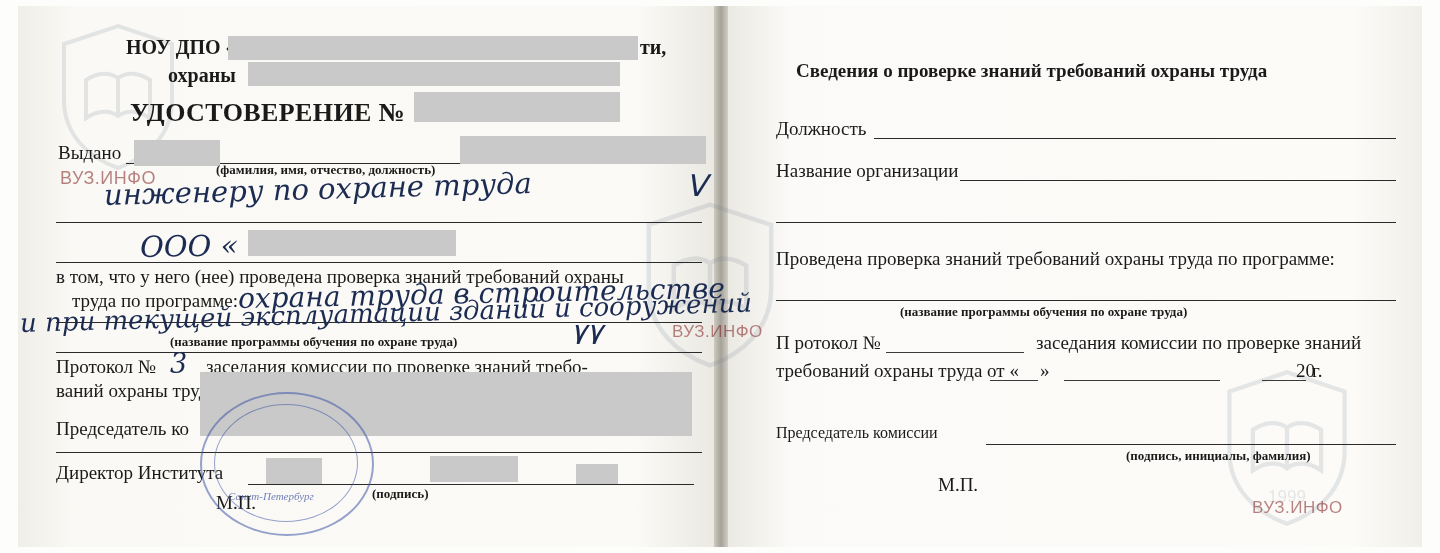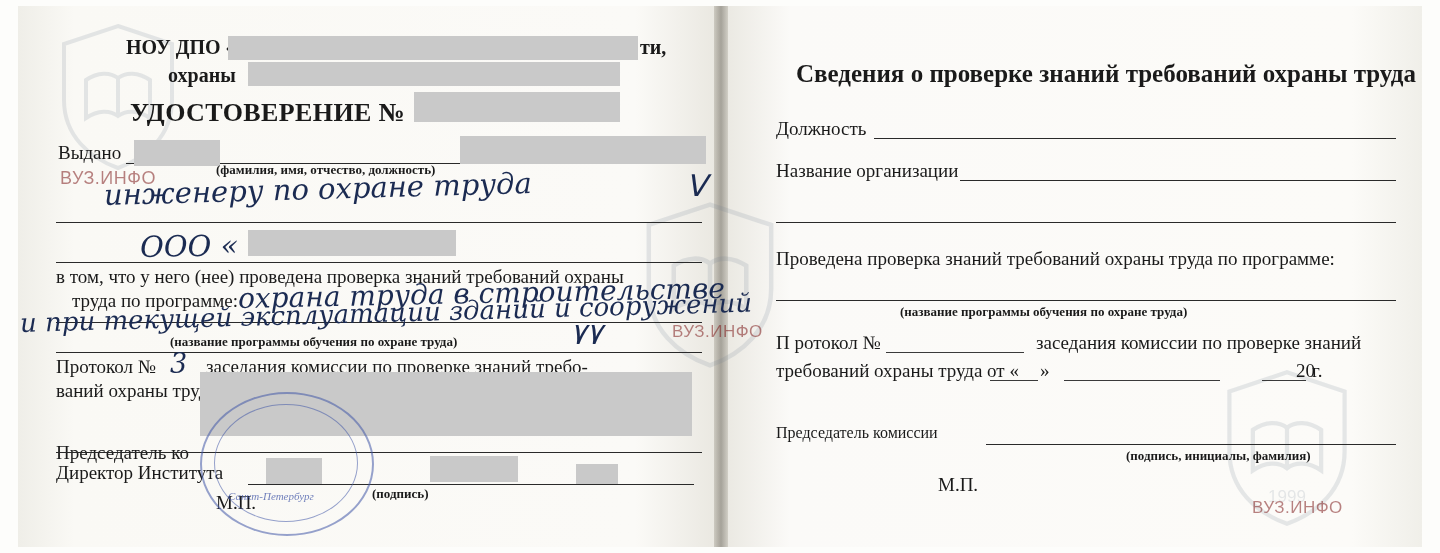--- a/index.html
+++ b/index.html
@@ -101,21 +101,21 @@
     white-space: nowrap;
   }
 
   .title-left {
     font-weight: 700;
     font-size: 26px;
     letter-spacing: .4px;
   }
   .hdr-right {
     font-weight: 700;
-    font-size: 25px;
+    font-size: 19px;
   }
 </style>
 </head>
 <body>
 
 <div id="page">
 
   <div class="spread"></div>
   <div class="page-left"></div>
   <div class="page-right"></div>
@@ -182,21 +182,21 @@
   <div class="t small" style="left:170px; top:334px; font-weight:700;">(название программы обучения по охране труда)</div>
   <div class="line" style="left:56px; top:352px; width:646px;"></div>
 
   <div class="t" style="left:56px; top:356px; font-size:19px;">Протокол № </div>
   <div class="hand" style="left:170px; top:348px; font-size:27px;">3</div>
   <div class="t" style="left:206px; top:356px; font-size:19px;"> заседания комиссии по проверке знаний требо-</div>
   <div class="t" style="left:56px; top:380px; font-size:19px;">ваний охраны труда от «</div>
   <div class="hand" style="left:292px; top:374px; font-size:25px; transform: rotate(-1deg);">марта</div>
   <div class="redact" style="left:200px; top:372px; width:492px; height:64px;"></div>
 
-  <div class="t" style="left:56px; top:418px; font-size:19px;margin-top:24px;">Председатель ко</div>
+  <div class="t" style="left:56px; top:418px; font-size:19px;">Председатель ко</div>
   <div class="line" style="left:56px; top:452px; width:646px;"></div>
 
   <div class="t" style="left:56px; top:462px; font-size:19px;">Директор Института</div>
   <div class="line" style="left:248px; top:484px; width:446px;"></div>
   <div class="redact" style="left:266px; top:458px; width:56px; height:26px;"></div>
   <div class="redact" style="left:430px; top:456px; width:88px; height:26px;"></div>
   <div class="redact" style="left:576px; top:464px; width:42px; height:20px;"></div>
   <div class="t small" style="left:372px; top:486px; font-weight:700;">(подпись)</div>
 
   <div class="t" style="left:216px; top:492px; font-size:19px;">М.П.</div>

